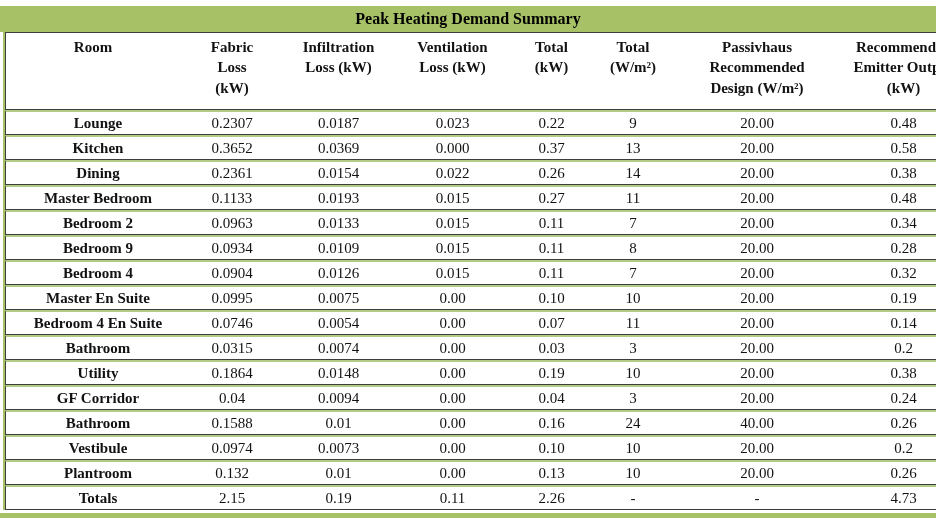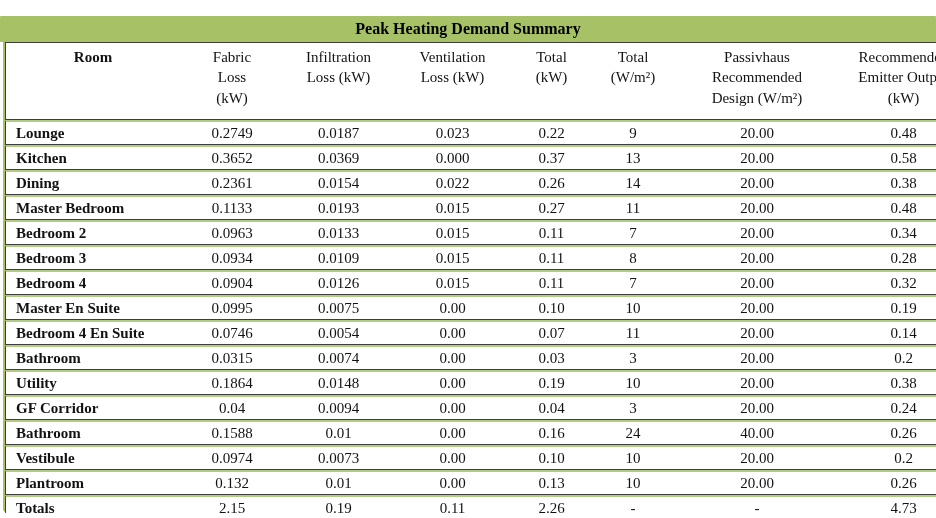--- a/index.html
+++ b/index.html
@@ -1,43 +1,43 @@
 <!DOCTYPE html>
 <html><head>
 <meta charset="utf-8">
 <style>
   html,body{margin:0;padding:0;background:#ffffff;}
   .page{
     width:936px;height:518px;box-sizing:border-box;overflow:hidden;
-    background:#ffffff;padding-top:16px;
-    font-family:"Liberation Serif","DejaVu Serif",serif;color:#121212;border-radius:18px;
+    background:#ffffff;padding-top:6px;
+    font-family:"Liberation Serif","DejaVu Serif",serif;color:#121212;
   }
   .title-bar{
     height:26px;background:#a7c266;
     display:flex;align-items:center;justify-content:center;
     font-weight:bold;font-size:16px;color:#000000;
   }
   table.demand{
     width:930px;margin:0 3px;table-layout:fixed;
     border-collapse:separate;border-spacing:0;
     border-left:2px solid #a7c266;border-right:2px solid #a7c266;
   }
   thead th{
     border-top:1px solid #3d3d3d;border-bottom:1px solid #3d3d3d;
-    font-weight:normal;font-size:15px;text-align:center;vertical-align:top;
+    font-weight:bold;font-size:15px;text-align:center;vertical-align:top;
     padding:4px 2px 0 2px;height:72px;white-space:pre-line;line-height:1.35;
   }
   thead th:first-child{font-weight:bold;border-left:1px solid #3d3d3d;}
   tbody td, tfoot td{
     border-top:2px solid #b3cc85;border-bottom:1px solid #3d3d3d;
     height:22px;font-size:15px;text-align:center;padding:0;
     vertical-align:middle;
   }
   tbody td:first-child, tfoot td:first-child{
-    text-align:left;padding-left:10px;font-weight:bold;
+    text-align:center;padding-left:10px;font-weight:bold;
     border-left:1px solid #3d3d3d;
   }
   
   th:nth-child(1),td:nth-child(1){width:170px;}
   th:nth-child(2),td:nth-child(2){width:100px;}
   th:nth-child(3),td:nth-child(3){width:105px;}
   th:nth-child(4),td:nth-child(4){width:115px;}
   th:nth-child(5),td:nth-child(5){width:75px;}
   th:nth-child(6),td:nth-child(6){width:80px;}
   th:nth-child(7),td:nth-child(7){width:160px;}
@@ -71,21 +71,21 @@
 Recommended
 Design (W/m²)</th>
           <th>Recommended
 Emitter Output
 (kW)</th>
         </tr>
     </thead>
     <tbody id="body-rows">
         <tr>
           <td>Lounge</td>
-          <td>0.2749</td>
+          <td>0.2307</td>
           <td>0.0187</td>
           <td>0.023</td>
           <td>0.22</td>
           <td>9</td>
           <td>20.00</td>
           <td>0.48</td>
         </tr>
         <tr>
           <td>Kitchen</td>
           <td>0.3652</td>
@@ -120,21 +120,21 @@
           <td>Bedroom 2</td>
           <td>0.0963</td>
           <td>0.0133</td>
           <td>0.015</td>
           <td>0.11</td>
           <td>7</td>
           <td>20.00</td>
           <td>0.34</td>
         </tr>
         <tr>
-          <td>Bedroom 3</td>
+          <td>Bedroom 9</td>
           <td>0.0934</td>
           <td>0.0109</td>
           <td>0.015</td>
           <td>0.11</td>
           <td>8</td>
           <td>20.00</td>
           <td>0.28</td>
         </tr>
         <tr>
           <td>Bedroom 4</td>

